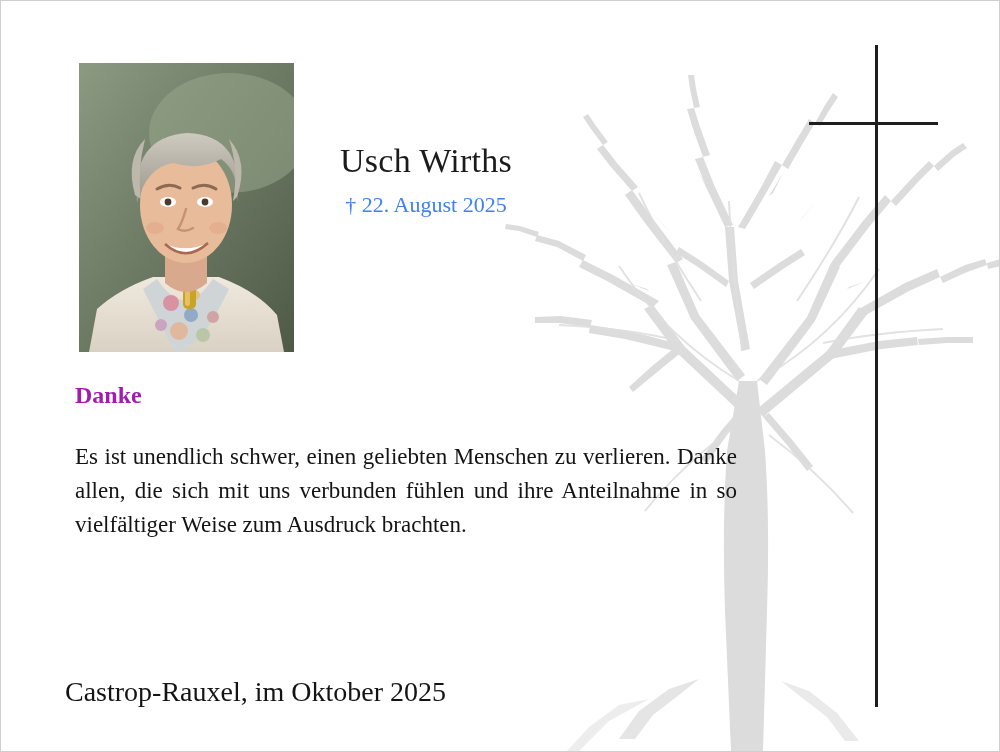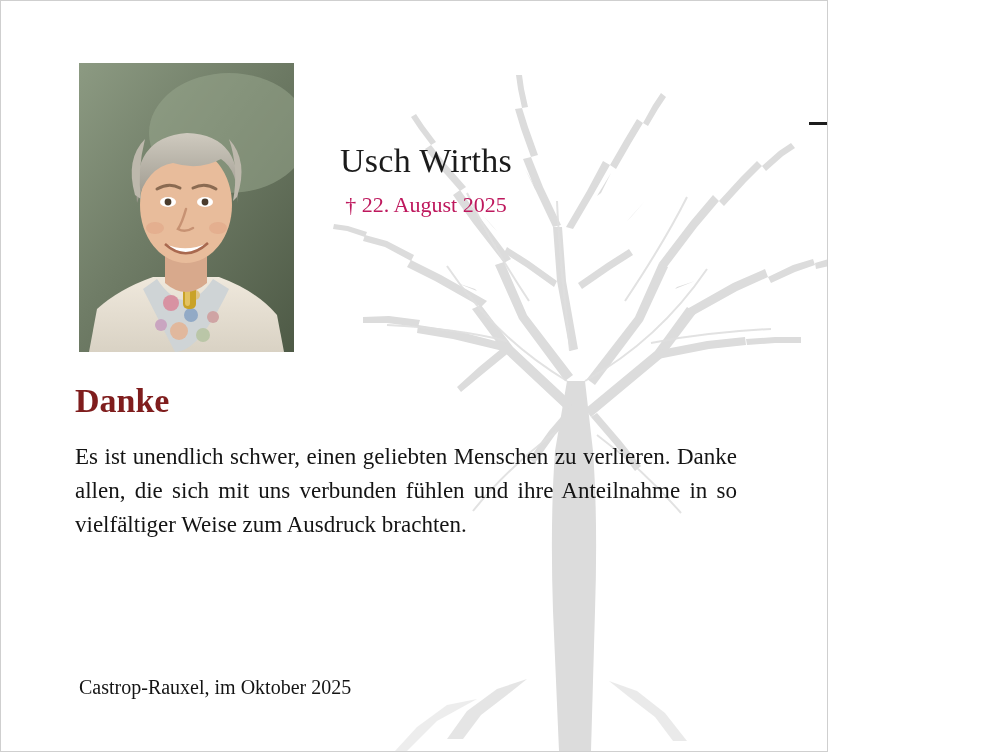--- a/index.html
+++ b/index.html
@@ -5,21 +5,21 @@
   html, body {
     margin: 0;
     padding: 0;
     background: #ffffff;
   }
   body {
     font-family: "Liberation Serif", serif;
   }
   .card {
     position: relative;
-    width: 828px;
+    width: 1000px;
     height: 752px;
     background: #ffffff;
     border: 1px solid #cfcfcf;
     box-sizing: border-box;
     overflow: hidden;
   }
 
   
   .tree-bg {
     position: absolute;
@@ -79,32 +79,32 @@
     color: #1b1b1b;
     letter-spacing: 0.3px;
   }
   .maiden {
     font-size: 20px;
     color: #1b1b1b;
     margin-top: 12px;
   }
   .death-date {
     font-size: 22px;
-    color: #be185d;
+    color: #3b82f6;
     margin-top: 12px;
   }
 
   
   .thanks-title {
     position: absolute;
     left: 74px;
     top: 381px;
-    font-size: 34px;
+    font-size: 24px;
     font-weight: bold;
-    color: #7f1d1d;
+    color: #a21caf;
   }
   .thanks-text {
     position: absolute;
     left: 74px;
     top: 439px;
     width: 662px;
     font-size: 23px;
     line-height: 34px;
     color: #141414;
     text-align: justify;
@@ -112,23 +112,23 @@
   }
   .family-line {
     position: absolute;
     left: 74px;
     top: 598px;
     font-size: 25px;
     color: #141414;
   }
   .place-line {
     position: absolute;
-    left: 78px;
+    left: 64px;
     top: 675px;
-    font-size: 20px;
+    font-size: 28px;
     color: #141414;
   }
 </style>
 </head>
 <body>
 
 <div class="card">
 
   <div class="tree-bg">
     <svg viewBox="0 0 560 700" width="560" height="700" aria-hidden="true">

